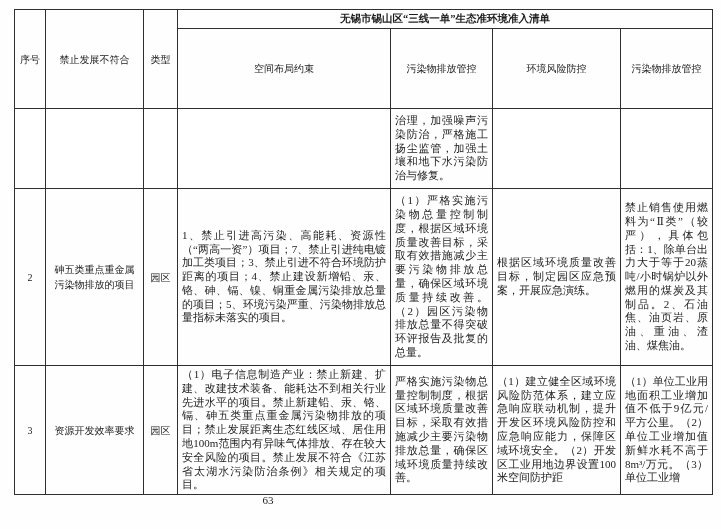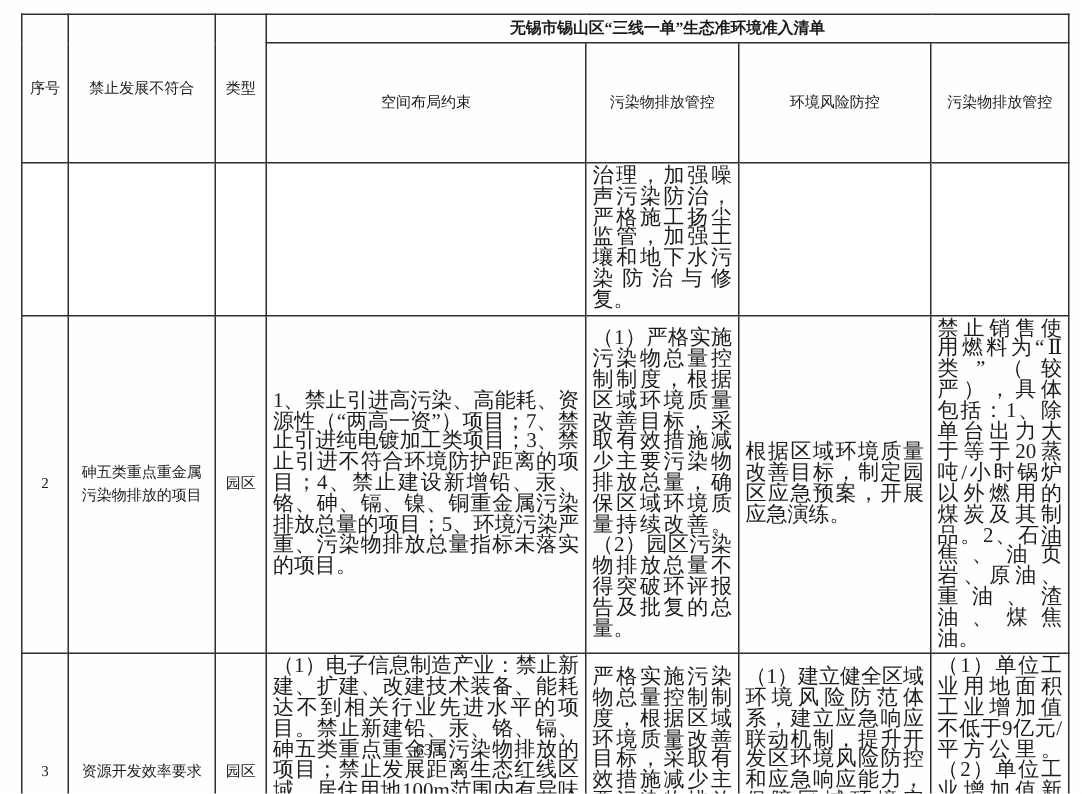--- a/index.html
+++ b/index.html
@@ -49,34 +49,34 @@
     font-size: 10px;
     text-align: center;
     line-height: 15px;
   }
   td.center-cell {
     text-align: center;
     font-size: 10px;
     line-height: 15px;
   }
   td.body-cell {
-    font-size: 14px;
+    font-size: 11px;
     line-height: 13.8px;
     text-align: justify;
     text-align-last: left;
   }
   td.empty-cell {
     background: #ffffff;
   }
   .page-number {
     position: absolute;
-    left: 228px;
+    left: 238px;
     top: 494px;
     width: 60px;
-    text-align: right;
+    text-align: center;
     font-size: 11px;
     color: #1c1c1c;
   }
 </style>
 </head>
 <body>
 
 <div class="page">
 
   <div class="doc-table-wrap">

